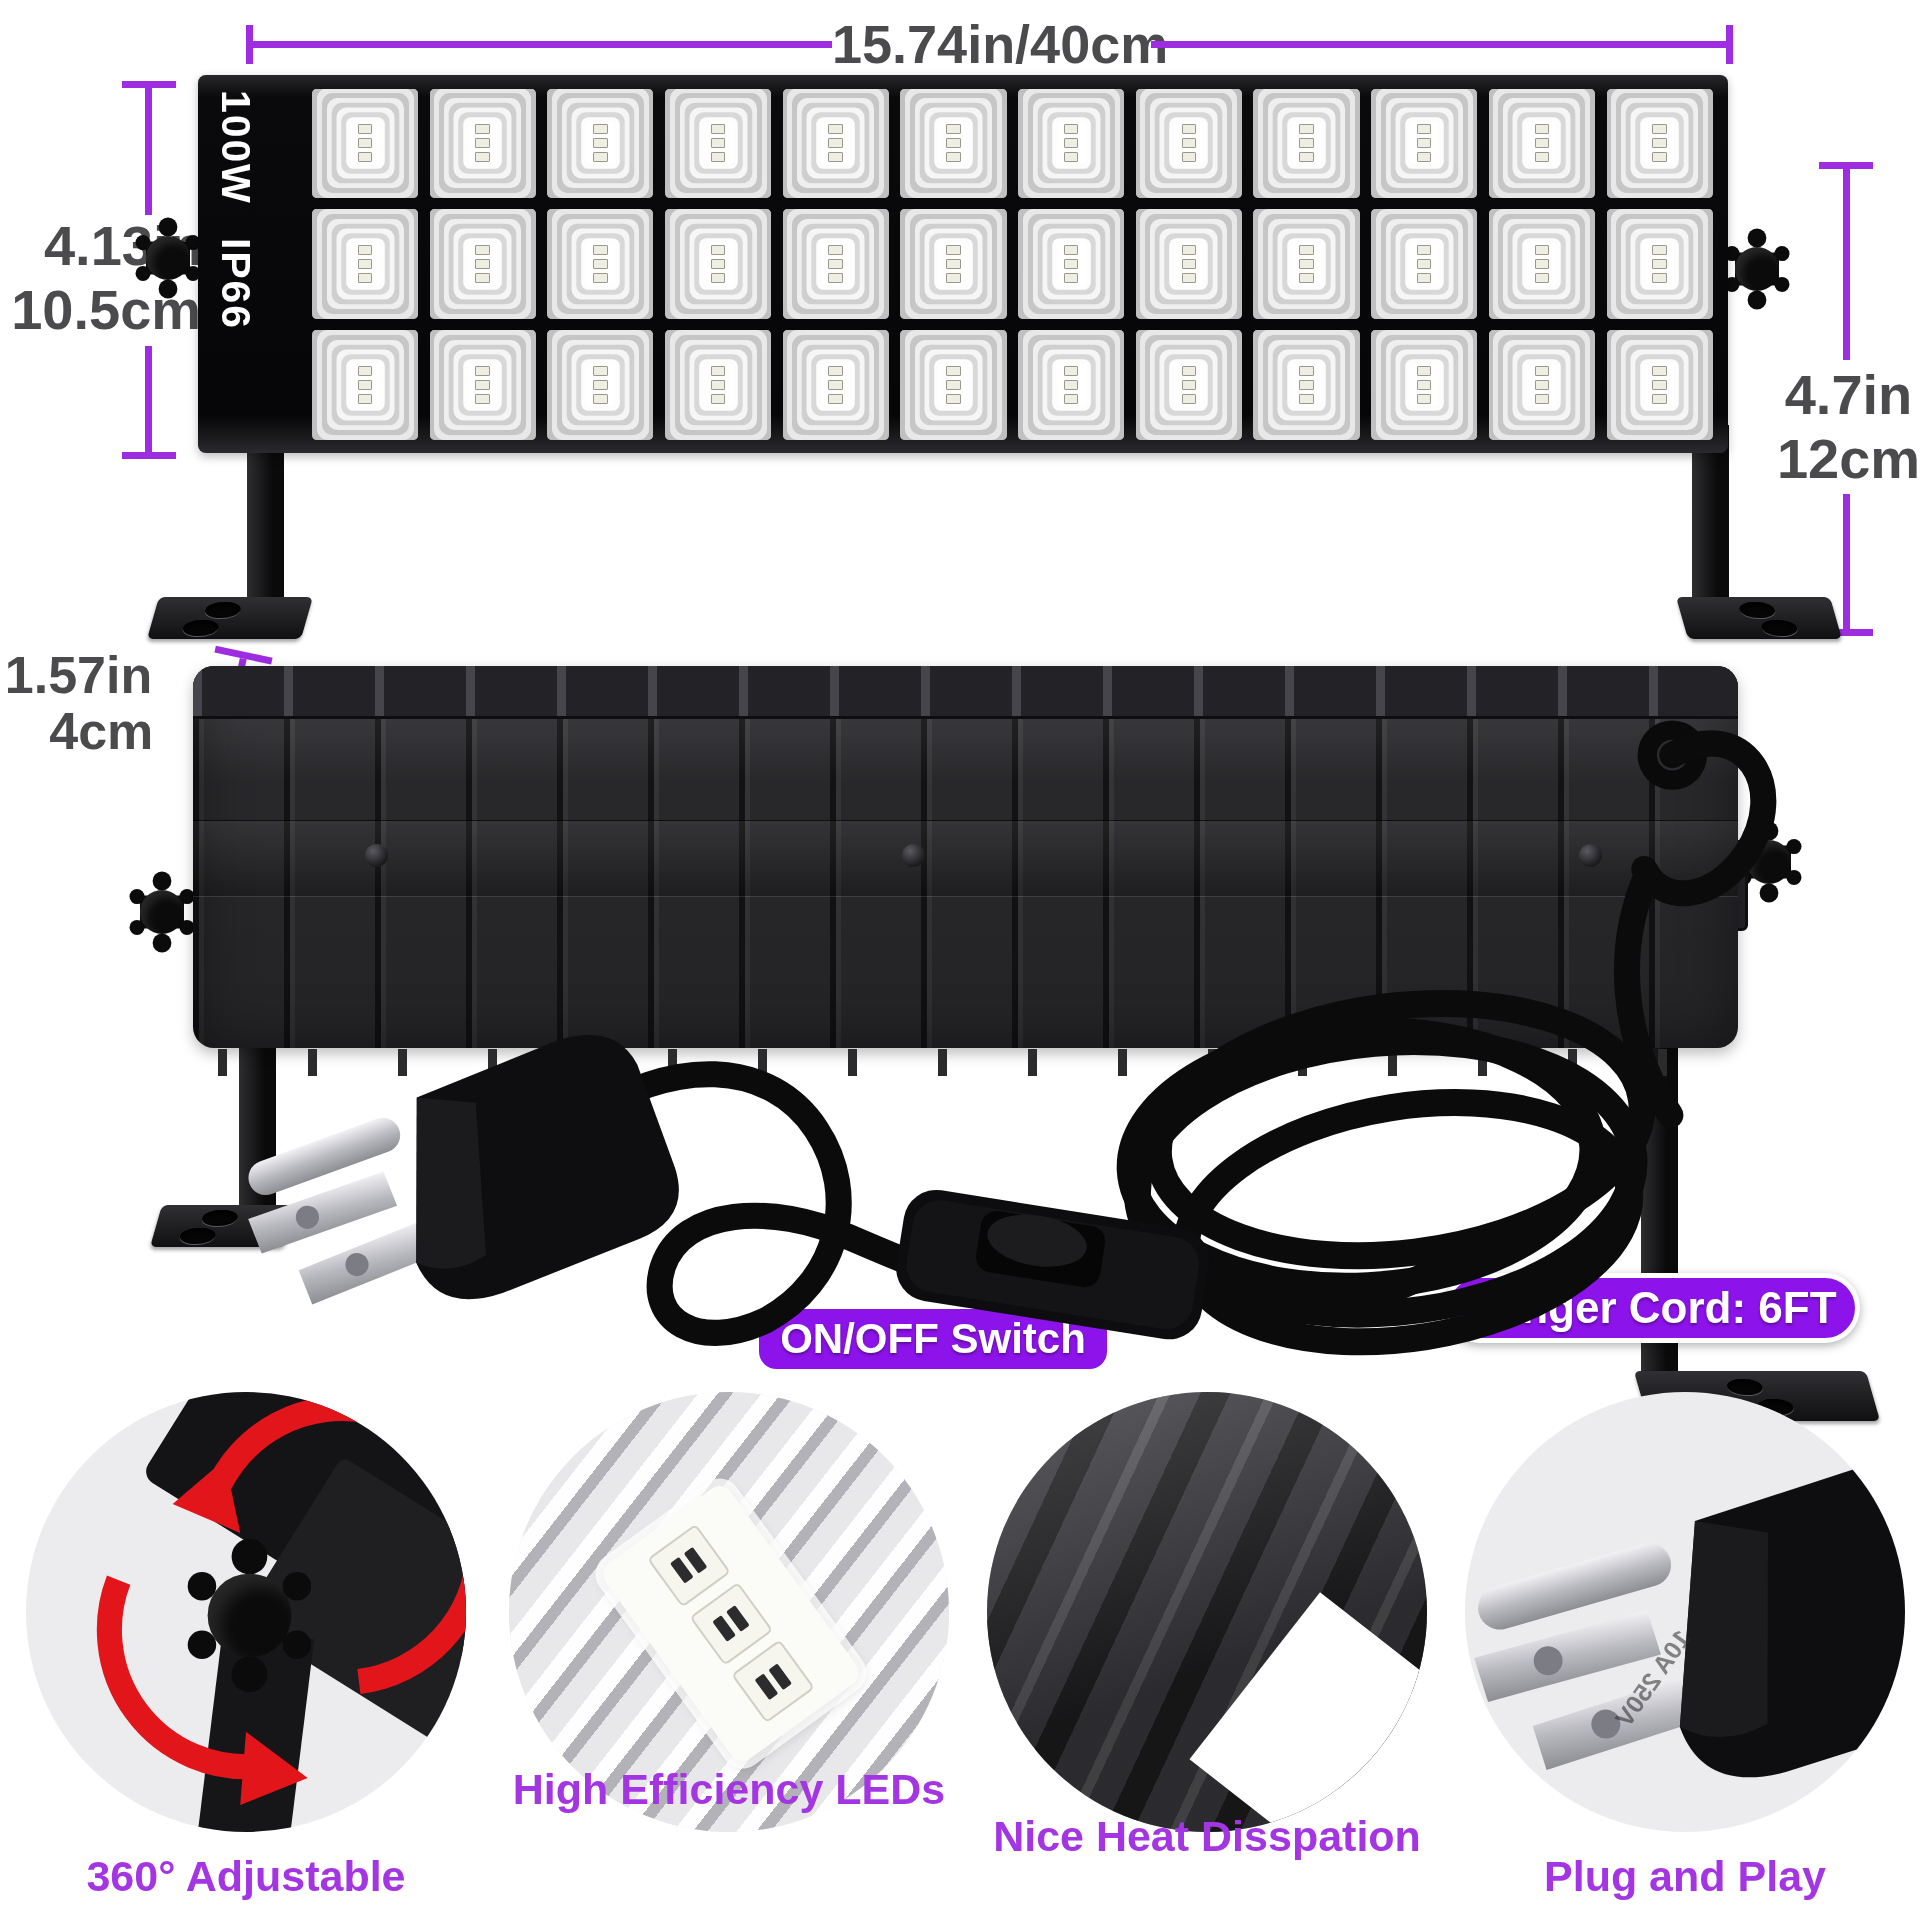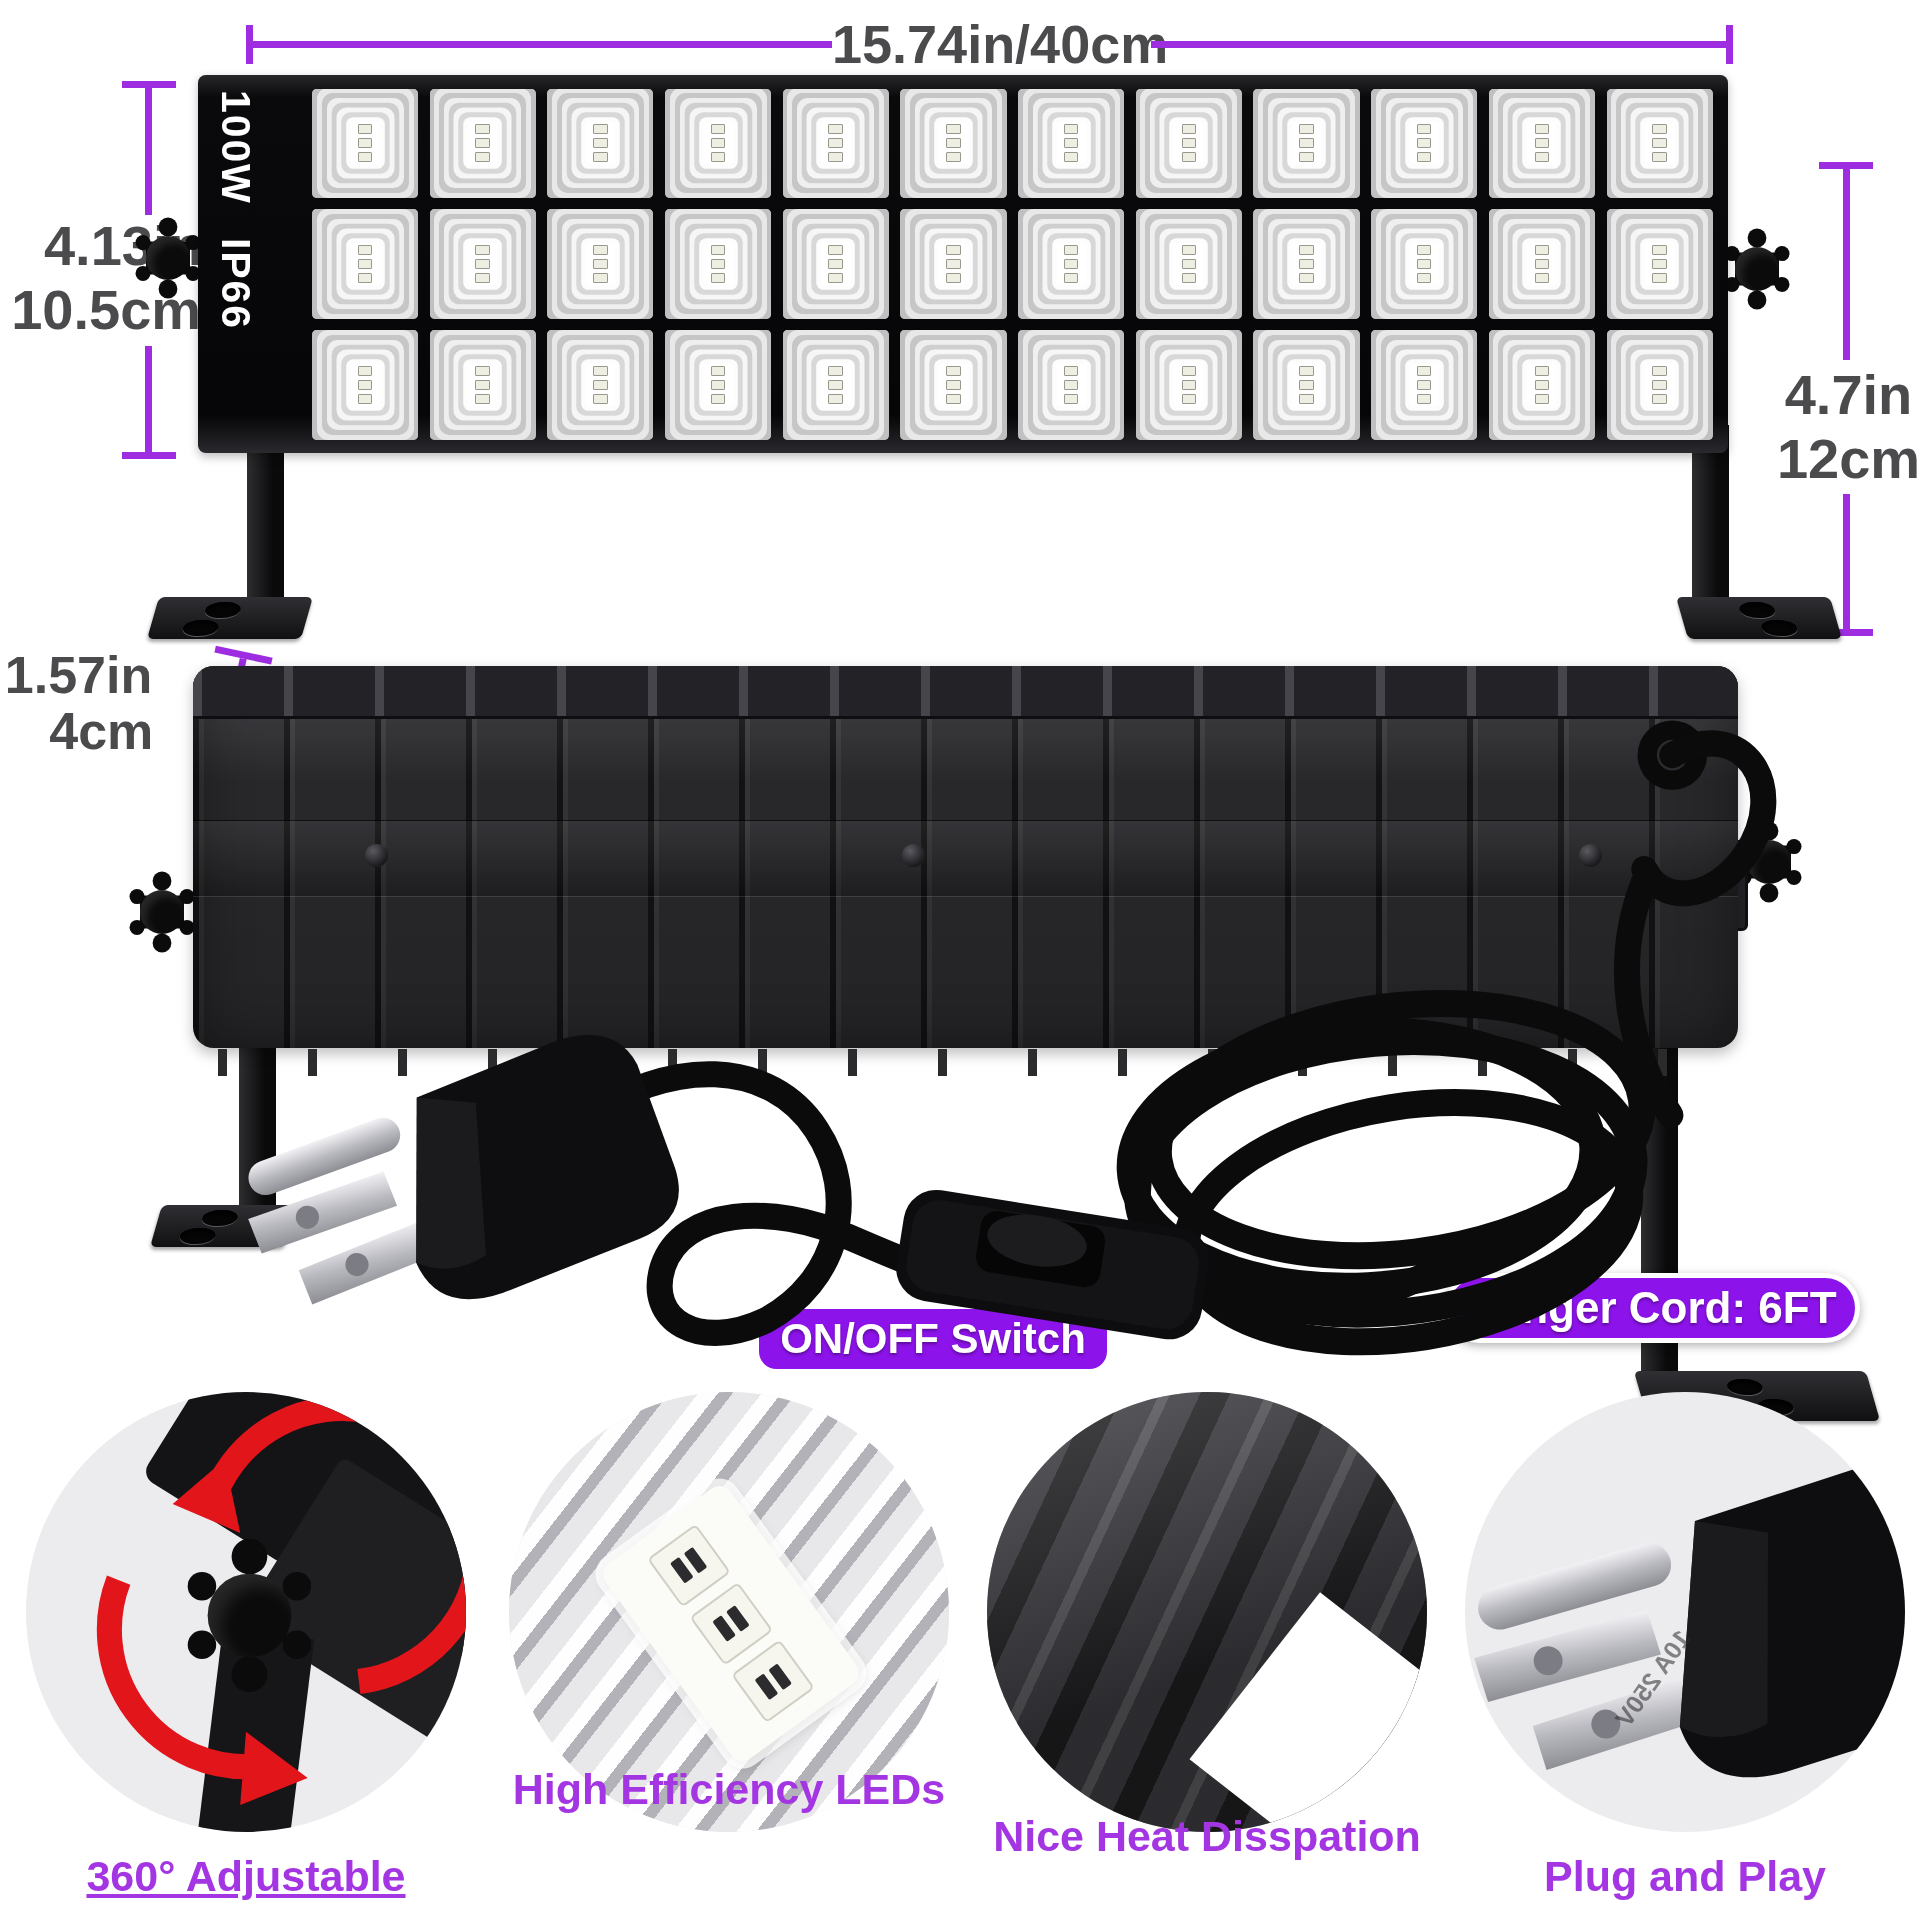--- a/index.html
+++ b/index.html
@@ -545,17 +545,17 @@
 
 <div class="feat-circle" style="left:1465px;top:1392px;">
   <svg width="440" height="440" viewBox="0 0 456 456">
     <g transform="translate(268,230) rotate(-10) scale(1.25)">
       <use href="#plugShape"></use>
     </g>
     <text x="235" y="255" font-size="26" font-weight="bold" fill="#2a2a2c" opacity="0.55" transform="rotate(-55 235 255) scale(-1,1) translate(-470,0)">10A 250V</text>
   </svg>
 </div>
 
-<div class="feat-label" style="left:26px;top:1852px;width:440px;text-decoration:underline;">360° Adjustable</div>
+<div class="feat-label" style="left:26px;top:1852px;width:440px;">360° Adjustable</div>
 <div class="feat-label" style="left:509px;top:1765px;width:440px;">High Efficiency LEDs</div>
 <div class="feat-label" style="left:987px;top:1812px;width:440px;">Nice Heat Disspation</div>
 <div class="feat-label" style="left:1465px;top:1852px;width:440px;">Plug and Play</div>
 
 
 </body></html>

